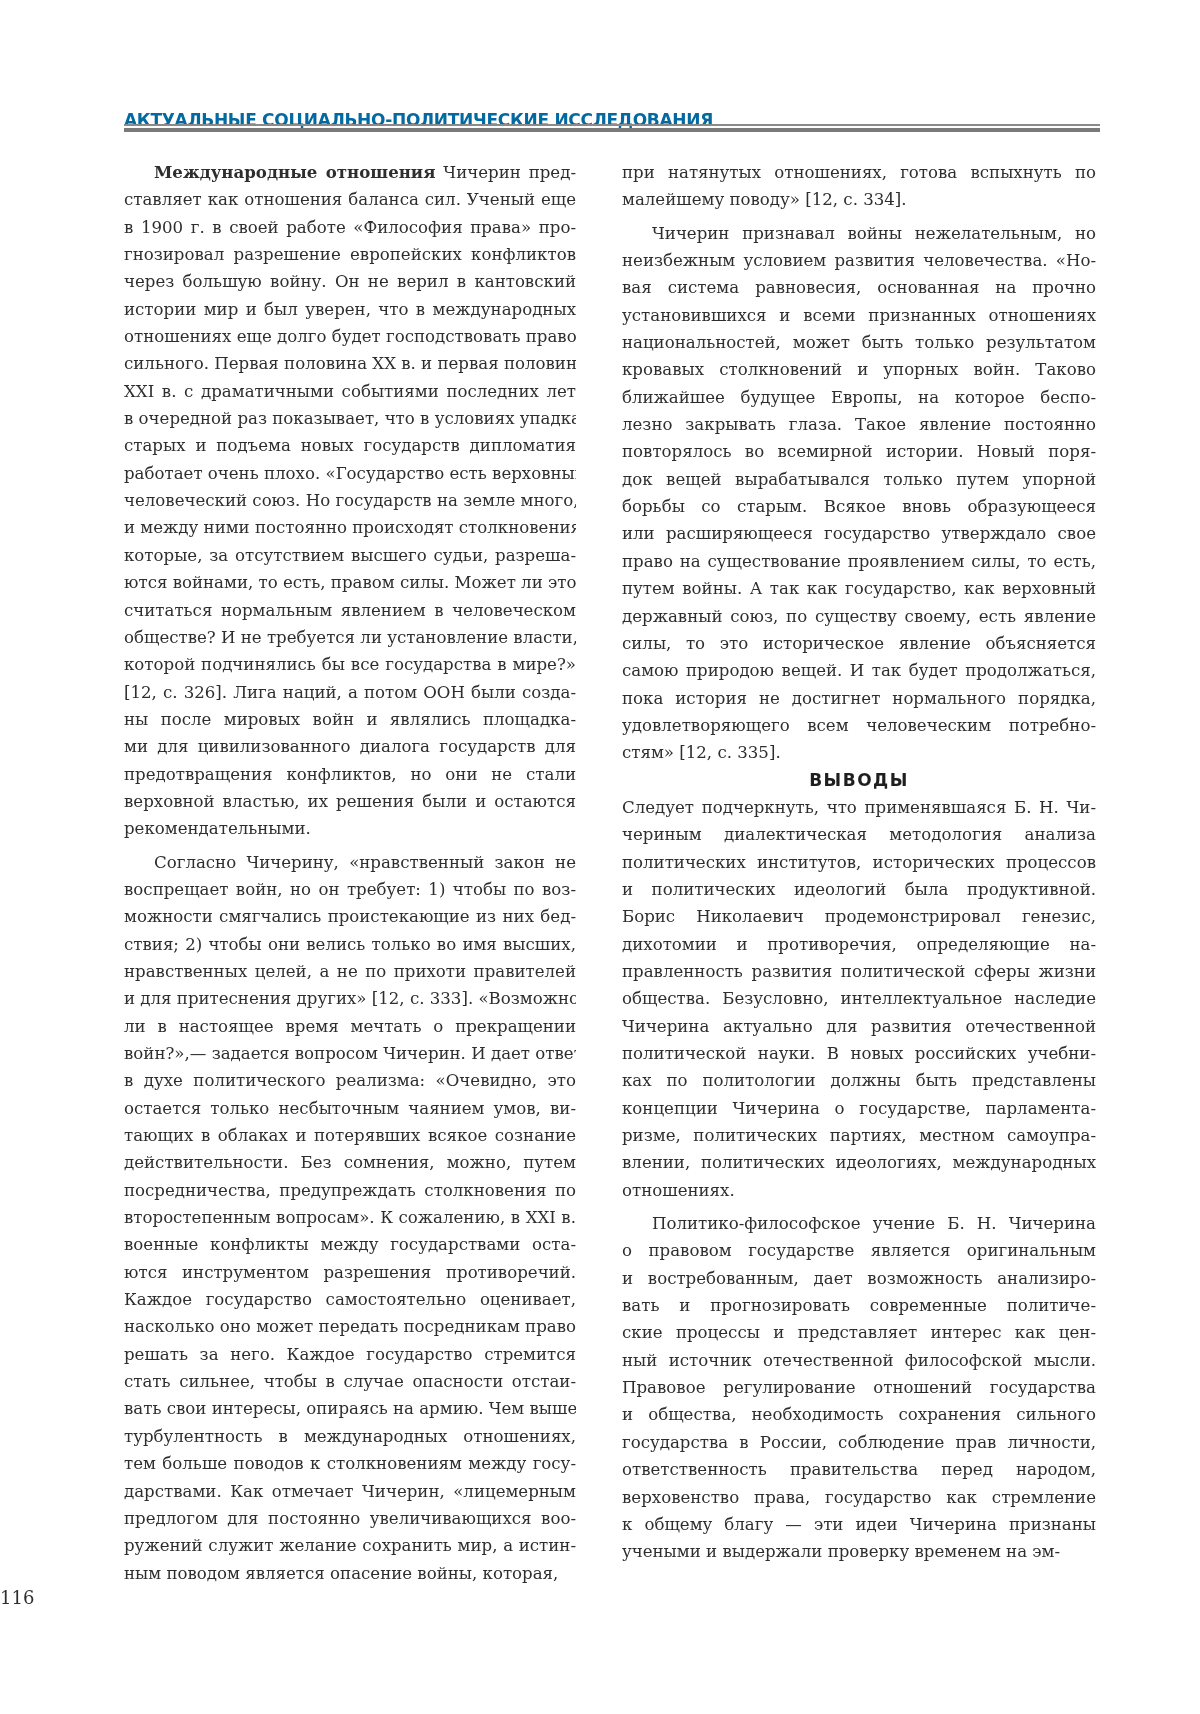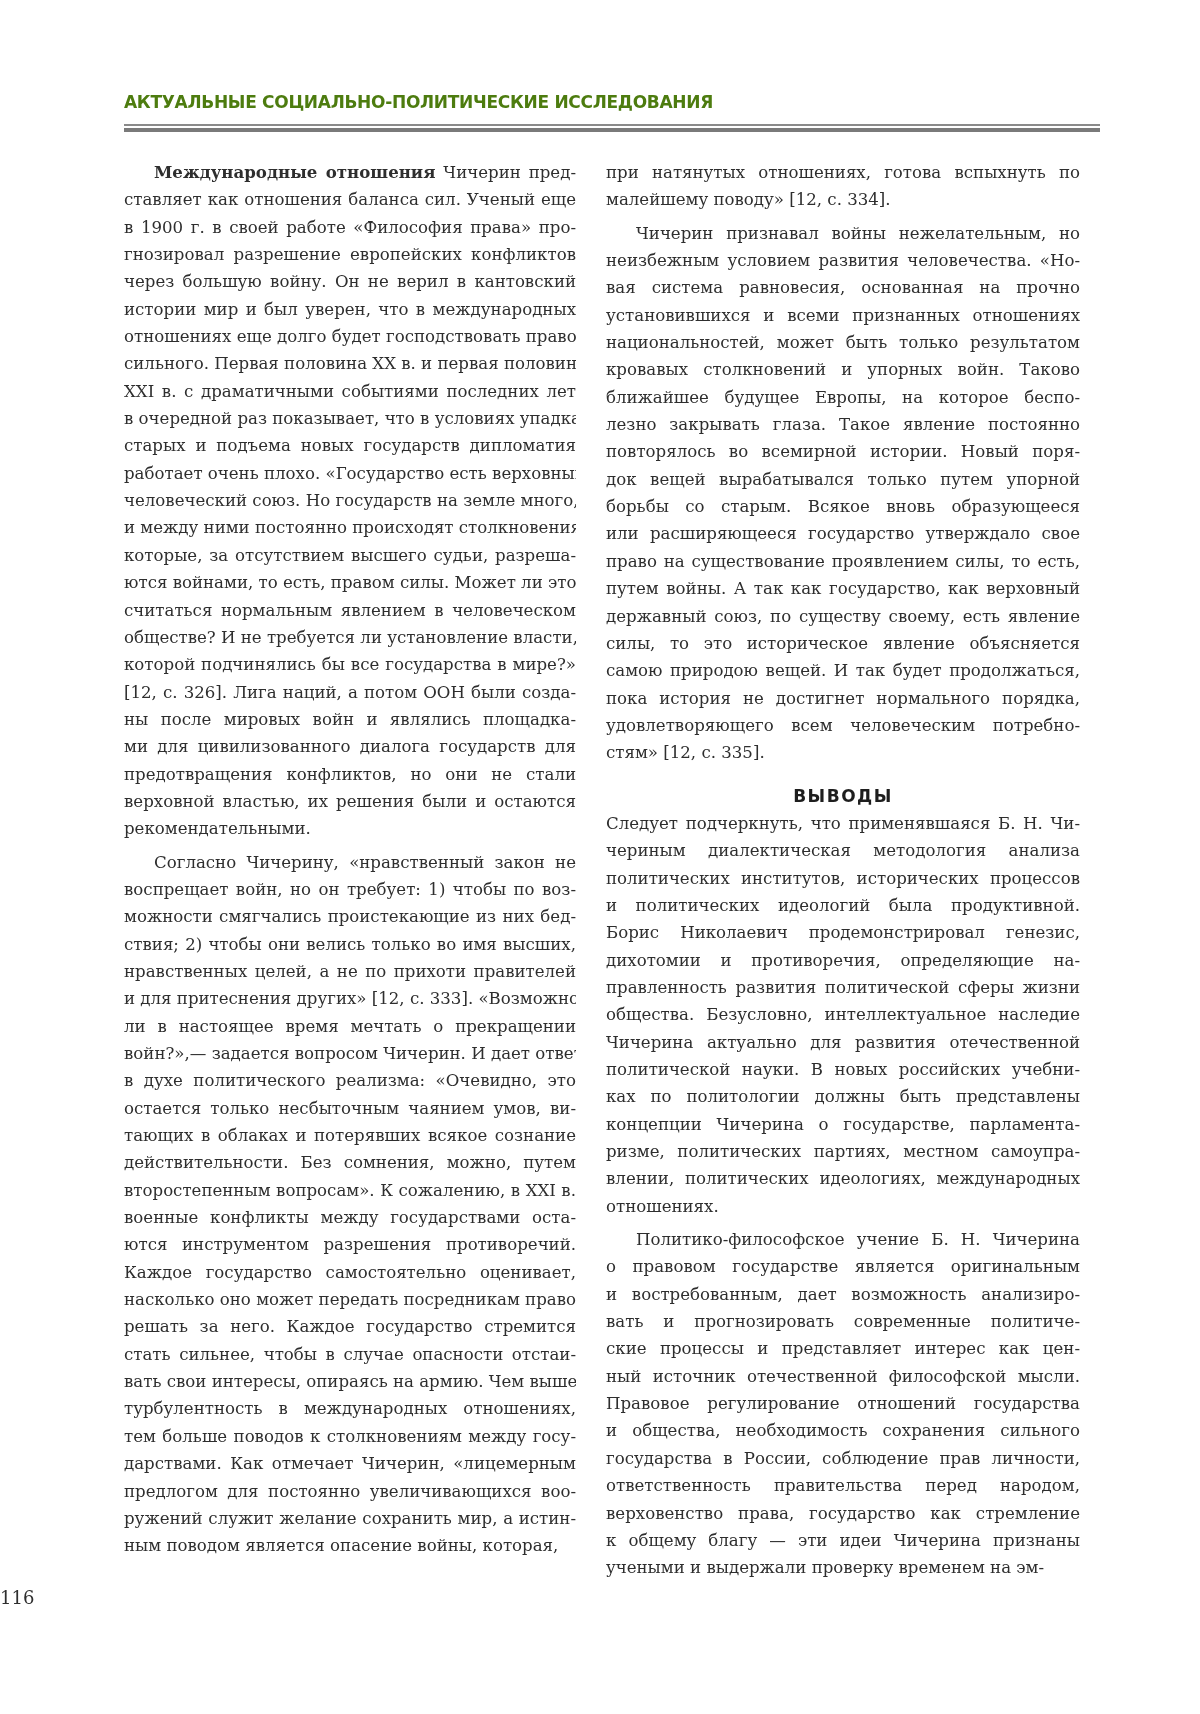--- a/index.html
+++ b/index.html
@@ -1,38 +1,38 @@
 <!DOCTYPE html>
 <html><head>
 <meta charset="utf-8">
 <style>
   html, body { margin: 0; padding: 0; background: #ffffff; }
   body { width: 1200px; height: 1714px; position: relative; overflow: hidden; color: #2b2b2b; }
   .header {
-    position: absolute; left: 124px; top: 92px; width: 976px;
+    position: absolute; left: 124px; top: 110px; width: 976px;
     font-family: "DejaVu Sans", sans-serif; font-weight: bold; font-size: 17px;
-    letter-spacing: -0.3px; color: #4d7c0f;
+    letter-spacing: -0.3px; color: #0369a1;
   }
   .rule1 { position: absolute; left: 124px; top: 124px; width: 976px; height: 2px; background: #8a8a8a; }
   .rule2 { position: absolute; left: 124px; top: 128px; width: 976px; height: 4px; background: #7a7a7a; }
   .col {
     position: absolute; top: 158px; width: 452px;
     font-family: "DejaVu Serif", serif; font-size: 16.6px; line-height: 29px;
     color: #2e2e2e; text-align: justify;
   }
   .col.left { left: 124px; }
-  .col.right { left: 606px; width: 474px; }
+  .col.right { left: 622px; width: 474px; }
   .line { display: block; white-space: nowrap; text-align-last: justify; text-align: justify; height: 27.35px; overflow: hidden; }
   .line.last { text-align-last: left; }
   .line.indent { padding-left: 30px; }
   .bold { font-weight: bold; }
   .heading {
     display: block; text-align: center; font-family: "DejaVu Sans", sans-serif;
     font-weight: bold; font-size: 17px; letter-spacing: 1.5px; height: 27.35px;
-    margin-top: 16px; color: #1e1e1e;
+    color: #1e1e1e;
   }
   .para-gap { height: 6px; display: block; }
   .page-num {
     position: absolute; top: 1587px; left: 0; width: 1200px; text-align: left;
     font-family: "DejaVu Serif", serif; font-size: 18px; color: #2e2e2e;
   }
 </style>
 </head>
 <body>
 
@@ -72,20 +72,21 @@
     <span class="line">можности смягчались проистекающие из них бед-</span>
     <span class="line">ствия; 2) чтобы они велись только во имя высших,</span>
     <span class="line">нравственных целей, а не по прихоти правителей</span>
     <span class="line">и для притеснения других» [12, с. 333]. «Возможно</span>
     <span class="line">ли в настоящее время мечтать о прекращении</span>
     <span class="line">войн?»,— задается вопросом Чичерин. И дает ответ</span>
     <span class="line">в духе политического реализма: «Очевидно, это</span>
     <span class="line">остается только несбыточным чаянием умов, ви-</span>
     <span class="line">тающих в облаках и потерявших всякое сознание</span>
     <span class="line">действительности. Без сомнения, можно, путем</span>
+    <span class="line">посредничества, предупреждать столкновения по</span>
     <span class="line">второстепенным вопросам». К сожалению, в XXI в.</span>
     <span class="line">военные конфликты между государствами оста-</span>
     <span class="line">ются инструментом разрешения противоречий.</span>
     <span class="line">Каждое государство самостоятельно оценивает,</span>
     <span class="line">насколько оно может передать посредникам право</span>
     <span class="line">решать за него. Каждое государство стремится</span>
     <span class="line">стать сильнее, чтобы в случае опасности отстаи-</span>
     <span class="line">вать свои интересы, опираясь на армию. Чем выше</span>
     <span class="line">турбулентность в международных отношениях,</span>
     <span class="line">тем больше поводов к столкновениям между госу-</span>

